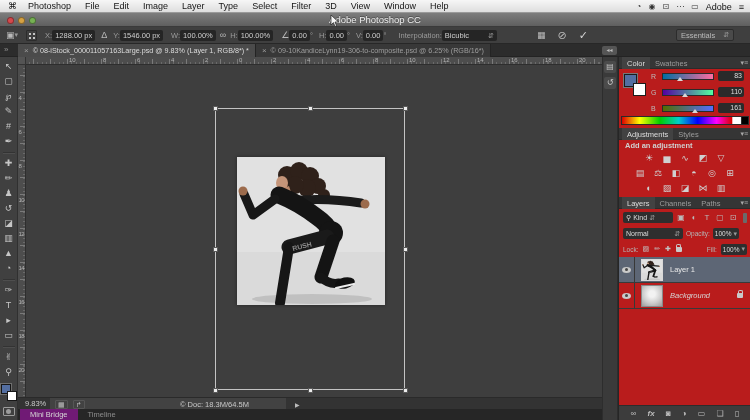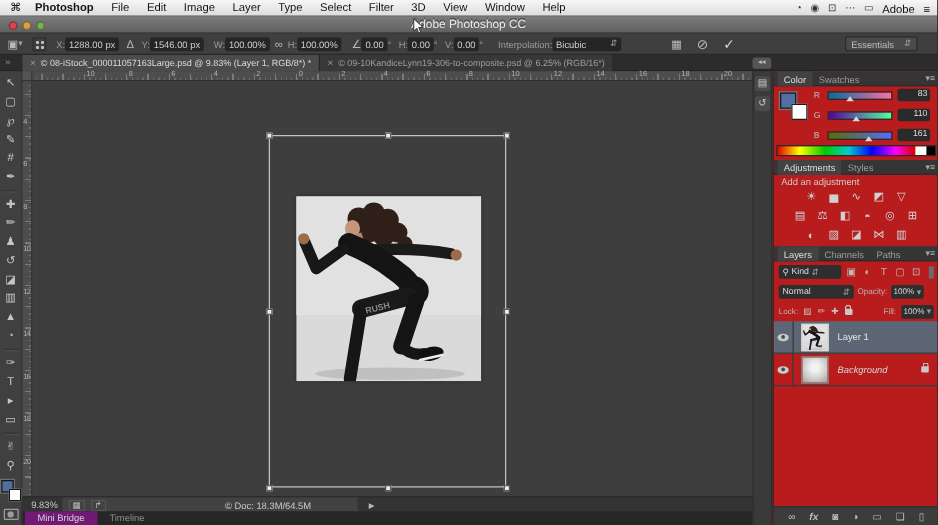--- a/index.html
+++ b/index.html
@@ -5,21 +5,21 @@
   html,body{margin:0;padding:0;background:#222;}
   *{box-sizing:border-box;}
   #app{position:relative;width:750px;height:420px;overflow:hidden;background:#3e3e3e;
        font-family:"Liberation Sans","DejaVu Sans",sans-serif;color:#ccc;}
 
   
   #menubar{position:absolute;left:0;top:0;width:750px;height:13px;background:linear-gradient(#f6f6f6,#dedede);
            border-bottom:1px solid #9a9a9a;display:flex;align-items:center;padding-left:8px;}
   #menubar .apple{font-size:9px;color:#111;margin-right:4px;}
   .mi{font-size:9px;color:#151515;padding:0 7px;line-height:13px;white-space:nowrap;}
-  .mi.bold{font-weight:bold;}
+  .mi.bold{font-weight:normal;}
   #menu-right{position:absolute;right:6px;top:0;height:13px;display:flex;align-items:center;gap:7px;}
   .mri{font-size:8px;color:#333;}
   #adobe-label{font-size:9px;color:#111;}
   #list-icon{font-size:9px;color:#111;}
 
   
   #titlebar{position:absolute;left:0;top:13px;width:750px;height:14px;
             background:linear-gradient(#7d7d7d,#5f5f5f);border-bottom:1px solid #3a3a3a;}
   .tlight{position:absolute;top:3.5px;width:7px;height:7px;border-radius:50%;border:1px solid rgba(0,0,0,.35);}
   #light-close{left:7px;background:#d5484b;}
@@ -122,21 +122,21 @@
   .ctrack.r{background:linear-gradient(90deg,rgb(0,110,161),rgb(255,110,161));}
   .ctrack.g{background:linear-gradient(90deg,rgb(83,0,161),rgb(83,255,161));}
   .ctrack.b{background:linear-gradient(90deg,rgb(83,110,0),rgb(83,110,255));}
   .cmark{position:absolute;bottom:-2px;width:0;height:0;border-left:3px solid transparent;border-right:3px solid transparent;
          border-bottom:4px solid #d8d8d8;transform:translateX(-3px);}
   .cval{width:26px;height:10px;background:#2a2a2a;border-radius:2px;color:#ddd;font-size:7px;line-height:10px;text-align:right;padding:0 2px;}
   #spectrum{position:absolute;left:2px;top:59px;width:128px;height:9px;border:1px solid #2a2a2a;
     background:linear-gradient(90deg,#d00 0%,#ff0 14%,#0c0 30%,#0cc 45%,#00f 60%,#f0f 75%,#d00 87%,#fff 88% 94%,#000 95%);}
 
   
-  #adj-hint{position:absolute;left:6px;top:84px;font-size:7.5px;font-weight:normal;color:#cfcfcf;}
+  #adj-hint{position:absolute;left:6px;top:84px;font-size:7.5px;font-weight:bold;color:#cfcfcf;}
   #adj-rows{position:absolute;left:0;top:93px;width:132px;}
   .arow{display:flex;justify-content:center;gap:6px;height:15px;align-items:center;}
   .aicon{width:12px;text-align:center;font-size:9px;color:#d0d0d0;}
 
   
   #filter-row{position:absolute;left:0;top:154px;width:132px;height:13px;display:flex;align-items:center;padding:0 4px;gap:3px;}
   .pill{width:50px;height:11px;background:#2e2e2e;border-radius:2px;display:flex;align-items:center;gap:2px;padding:0 3px;
         font-size:7px;color:#ddd;}
   .ficon{font-size:8px;color:#bbb;width:10px;text-align:center;}
   #filter-toggle{margin-left:auto;width:4px;height:10px;background:#6a6a6a;border-radius:1px;}

